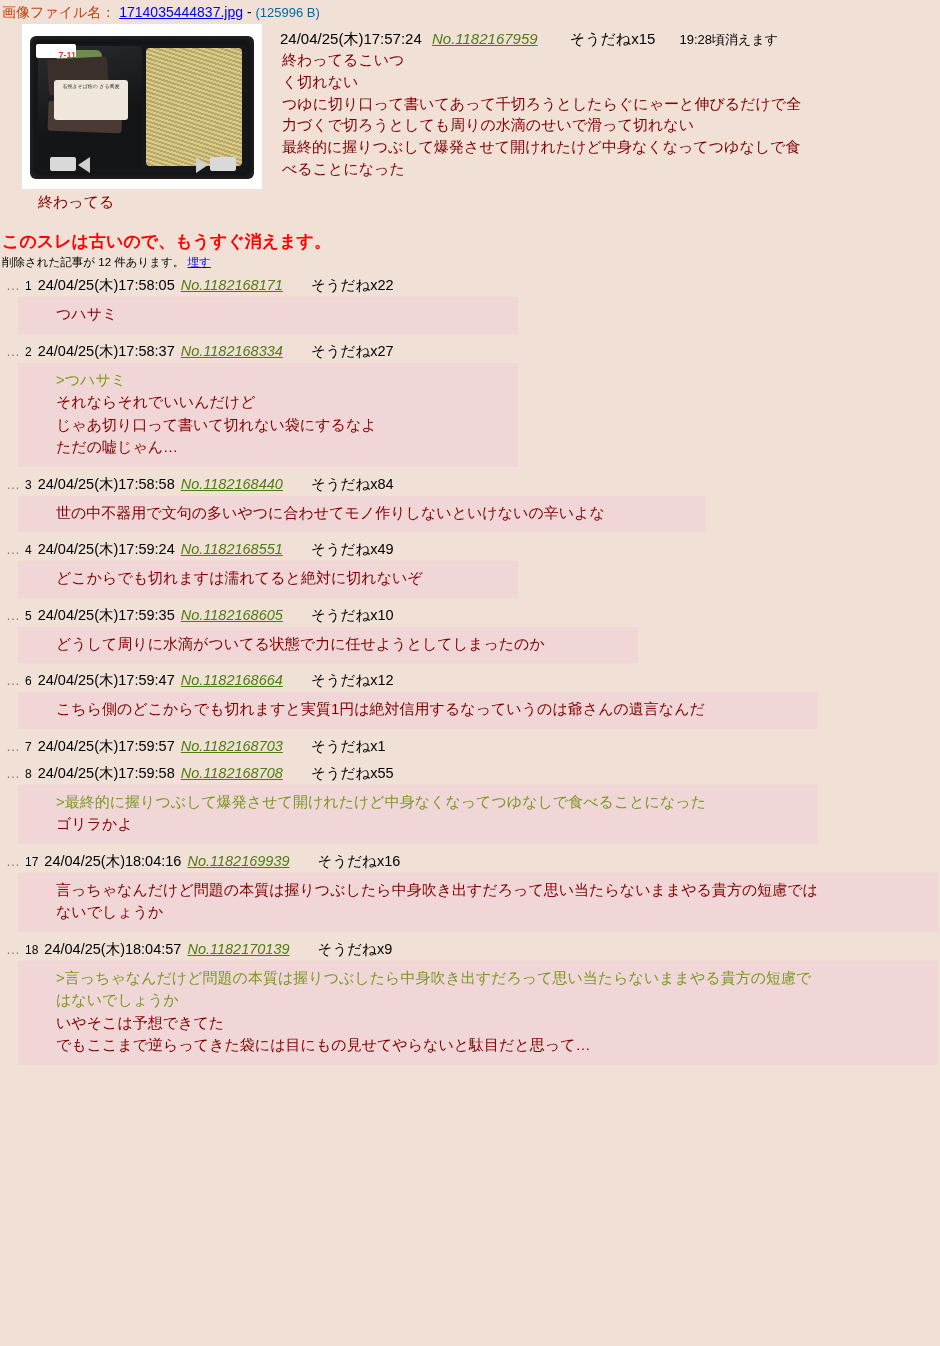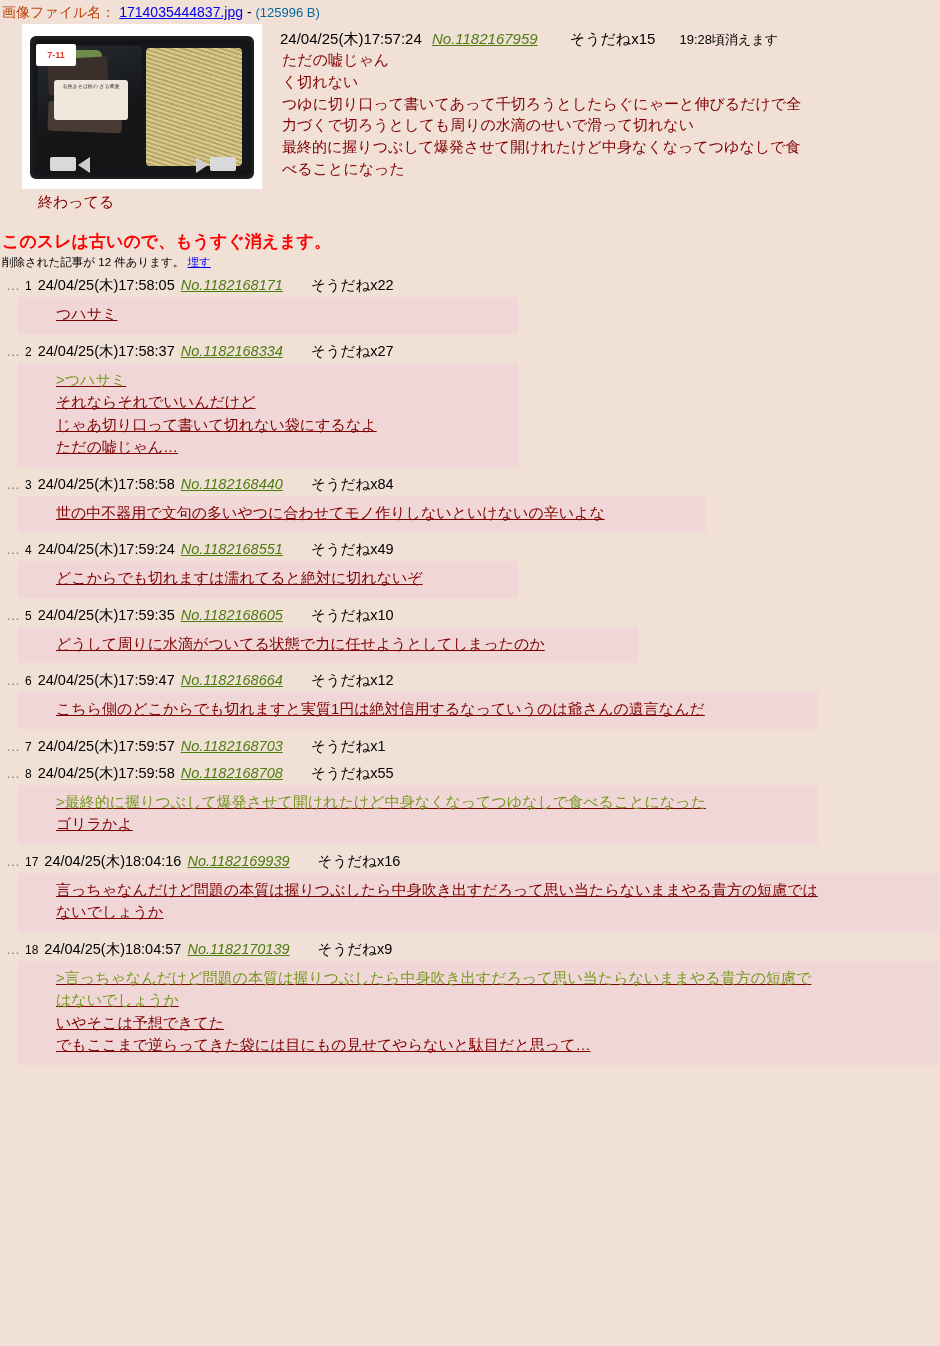--- a/index.html
+++ b/index.html
@@ -98,25 +98,25 @@
   }
   .ph-label {
     position: absolute; left: 32px; top: 56px; width: 74px; height: 40px;
     background: #efe7dc;
     border-radius: 3px;
     font-size: 5px; color: #333; text-align: center; line-height: 1.5;
     padding-top: 3px;
     box-sizing: border-box;
   }
   .ph-7 {
-    position: absolute; left: 14px; top: 20px; width: 40px; height: 22px;
+    position: absolute; left: 14px; top: 20px; width: 40px; height: 14px;
     background: #ffffff;
     font-size: 9px;
     color: #e03a2f;
-    text-align: center;
+    text-align: right;
     line-height: 22px;
     font-weight: bold;
     border-radius: 2px;
   }
   .ph-tabL, .ph-tabR {
     position: absolute; bottom: 18px; width: 26px; height: 14px;
     background: #d9d9d9;
     border-radius: 2px;
     color: #222; font-size: 8px; text-align: center; line-height: 14px;
   }
@@ -197,21 +197,20 @@
   .rts { color: #000; font-size: 14.5px; }
   .rbox {
     display: inline-block;
     background: #F0D6D6;
     margin: 2px 0 0 18px;
     padding: 6px 10px 8px 38px;
     color: #800000;
     line-height: 1.5;
     font-size: 15px;
     box-sizing: border-box;
-    text-decoration: underline;
   }
   .quote { color: #789922; }
   .rline { display: block; }
 </style>
 </head>
 <body>
 
 <div class="page">
 
   <div class="filerow">
@@ -242,21 +241,21 @@
       <div class="op-under">終わってる</div>
     </div>
 
     <div class="op-head">
       <span class="ts">24/04/25(木)17:57:24</span>
       <a class="postno" href="#">No.1182167959</a>
       <span class="sodane">そうだねx15</span>
       <span class="deltime">19:28頃消えます</span>
     </div>
     <div class="op-body">
-      <span class="rline">ただの嘘じゃん</span>
+      <span class="rline">終わってるこいつ</span>
       <span class="rline">く切れない</span>
       <span class="rline">つゆに切り口って書いてあって千切ろうとしたらぐにゃーと伸びるだけで全</span>
       <span class="rline">力づくで切ろうとしても周りの水滴のせいで滑って切れない</span>
       <span class="rline">最終的に握りつぶして爆発させて開けれたけど中身なくなってつゆなしで食</span>
       <span class="rline">べることになった</span>
     </div>
   </div>
 
   <div class="oldwarn">このスレは古いので、もうすぐ消えます。</div>
   <div class="delnote">

